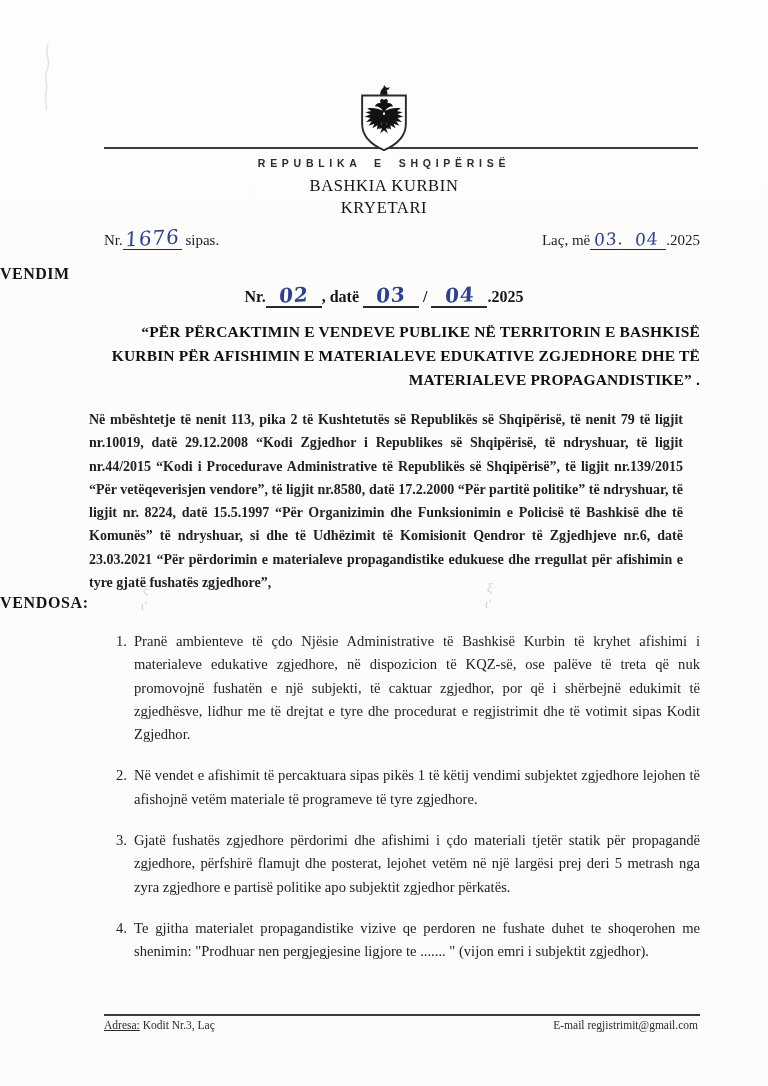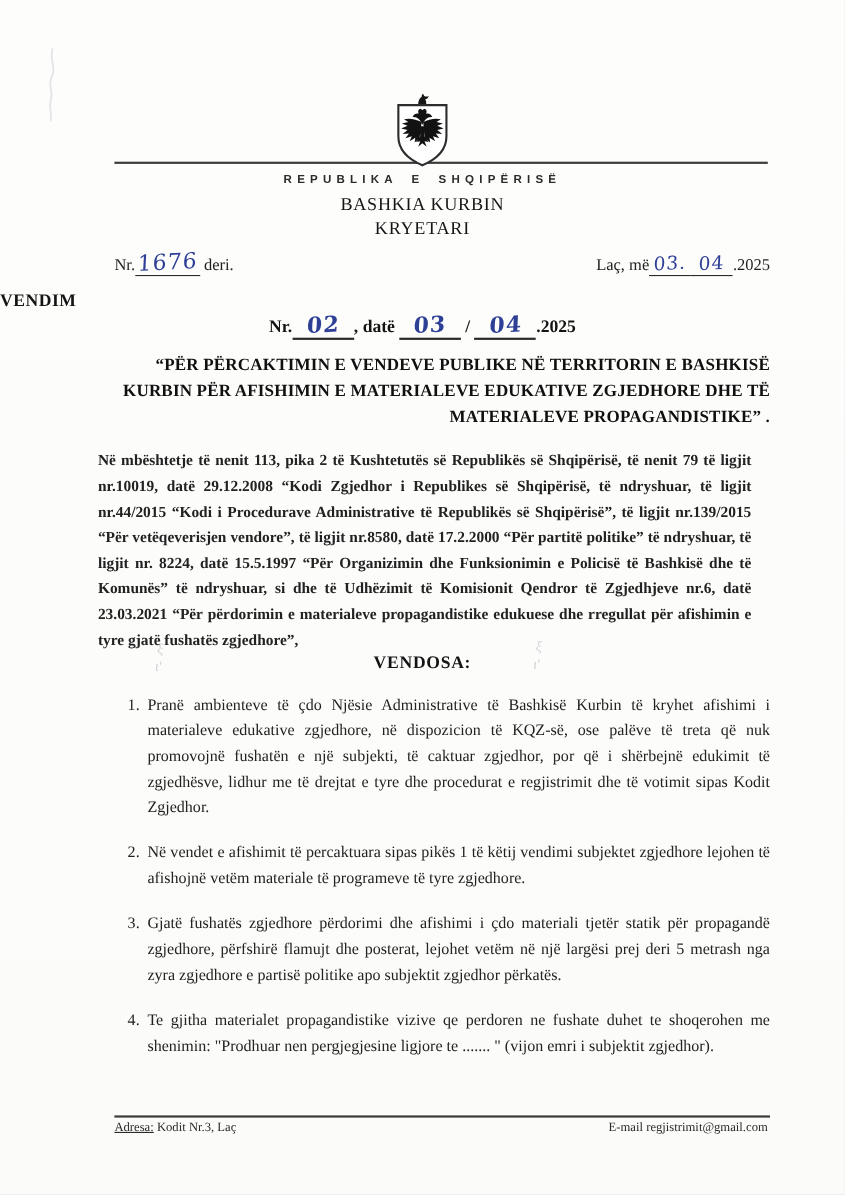--- a/index.html
+++ b/index.html
@@ -67,21 +67,21 @@
     position:absolute;left:104px;top:320px;width:596px;
     text-align:right;font-size:15.5px;font-weight:bold;color:#101010;
     line-height:24px;letter-spacing:0.01em;
   }
   
   .preamble{
     position:absolute;left:89px;top:408px;width:594px;
     font-size:14px;line-height:23.3px;text-align:justify;color:#222;font-weight:bold;
   }
   .vendosa{
-    position:absolute;left:0;top:594px;width:768px;text-align:center;
+    position:absolute;left:0;top:594px;width:768px;text-align:left;
     font-size:16px;font-weight:bold;color:#141414;letter-spacing:0.04em;
   }
   .items{
     position:absolute;left:104px;top:630px;width:596px;
     list-style:none;margin:0;padding:0;
   }
   .item{display:flex;margin-bottom:18px;font-size:14.6px;line-height:23.3px;color:#222;}
   .item .num{width:30px;flex:0 0 30px;padding-left:12px;box-sizing:border-box;}
   .item .txt{flex:1;text-align:justify;}
   
@@ -121,21 +121,21 @@
       <path d="M46 48 h8 l-1 14 l6 8 l-6-1 l3 8 l-6-5 l-6 5 l3-8 l-6 1 l6-8 z"></path>
     </g>
   </svg>
 
   <div class="republic">REPUBLIKA E SHQIPËRISË</div>
   <div class="municipality">BASHKIA KURBIN</div>
   <div class="office">KRYETARI</div>
 
   <div class="proto-row">
     <div>
-      <span>Nr.</span><span class="blank b-nr"><span class="hand">1676</span></span> <span>deri.</span>
+      <span>Nr.</span><span class="blank b-nr"><span class="hand">1676</span></span> <span>sipas.</span>
     </div>
     <div>
       <span>Laç, më</span><span class="blank b-sm"><span class="hand sm">03.</span></span><span class="blank b-sm"><span class="hand sm">04</span></span><span>.2025</span>
     </div>
   </div>
 
   <div class="vendim">VENDIM</div>
   <div class="nr-line">
     <span>Nr.</span><span class="blank"><span class="hand">02</span></span><span>, datë</span> <span class="blank"><span class="hand">03</span></span> <span>/</span> <span class="blank"><span class="hand">04</span></span><span>.2025</span>
   </div>

